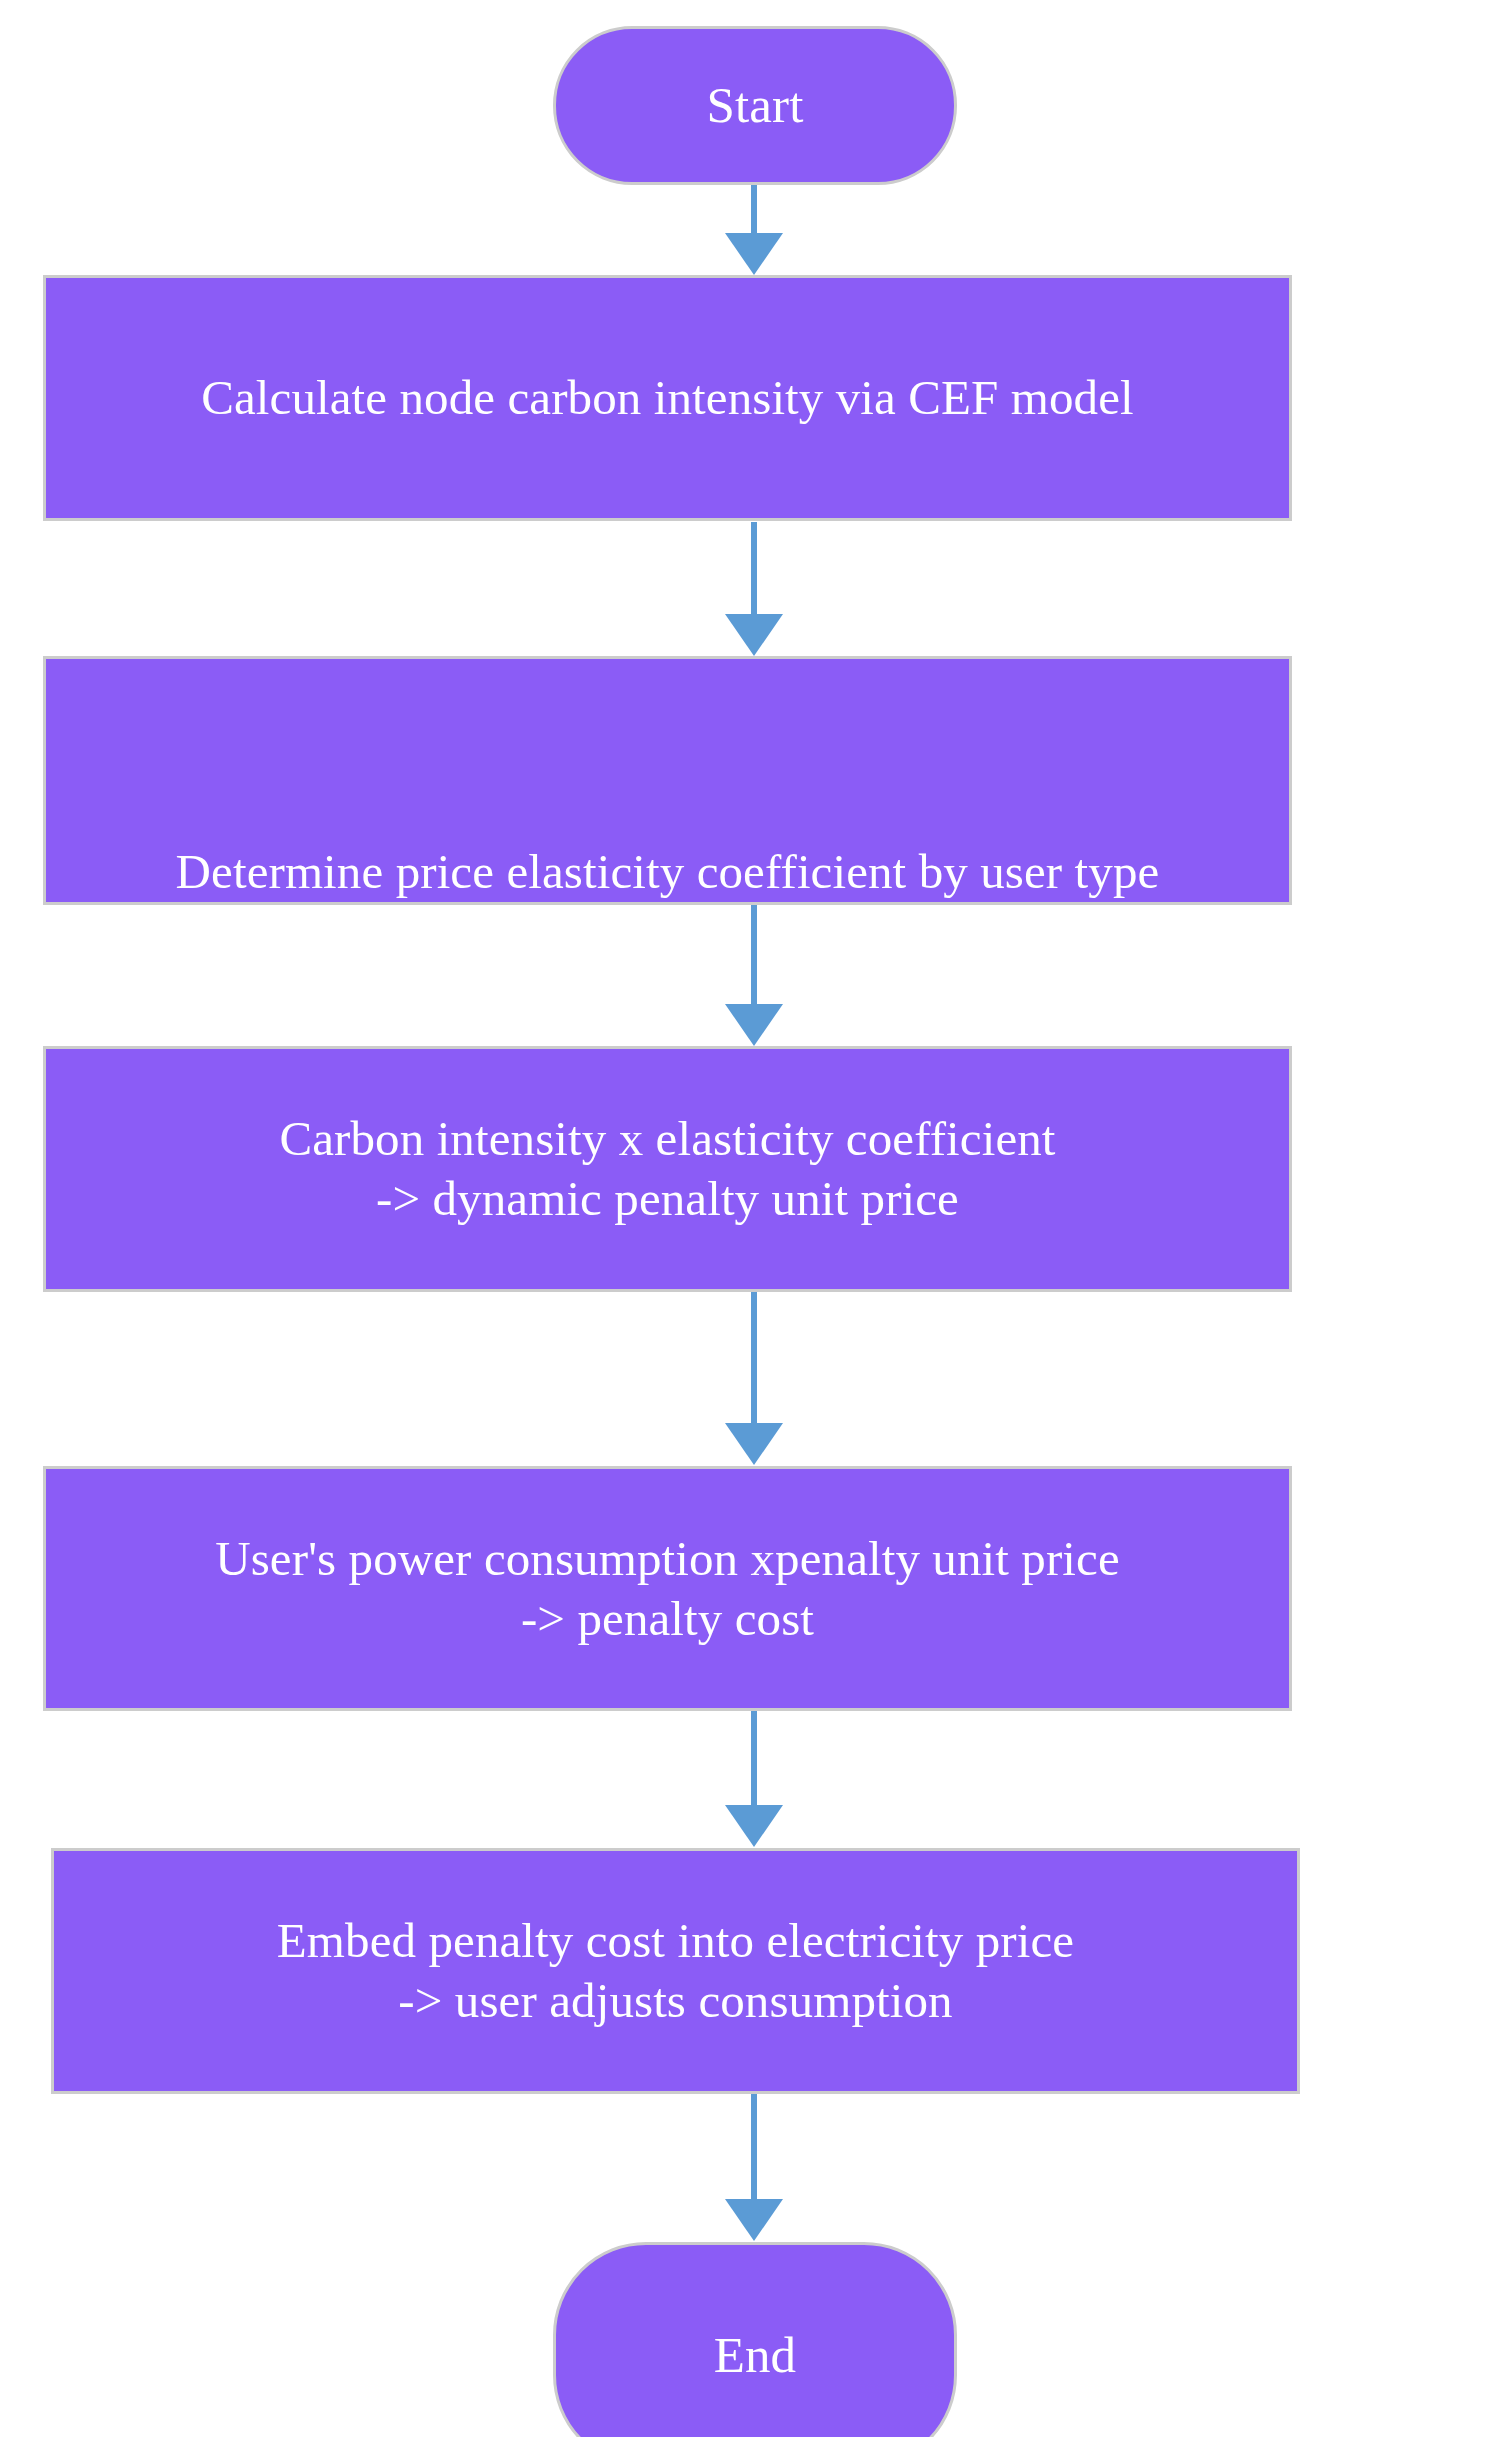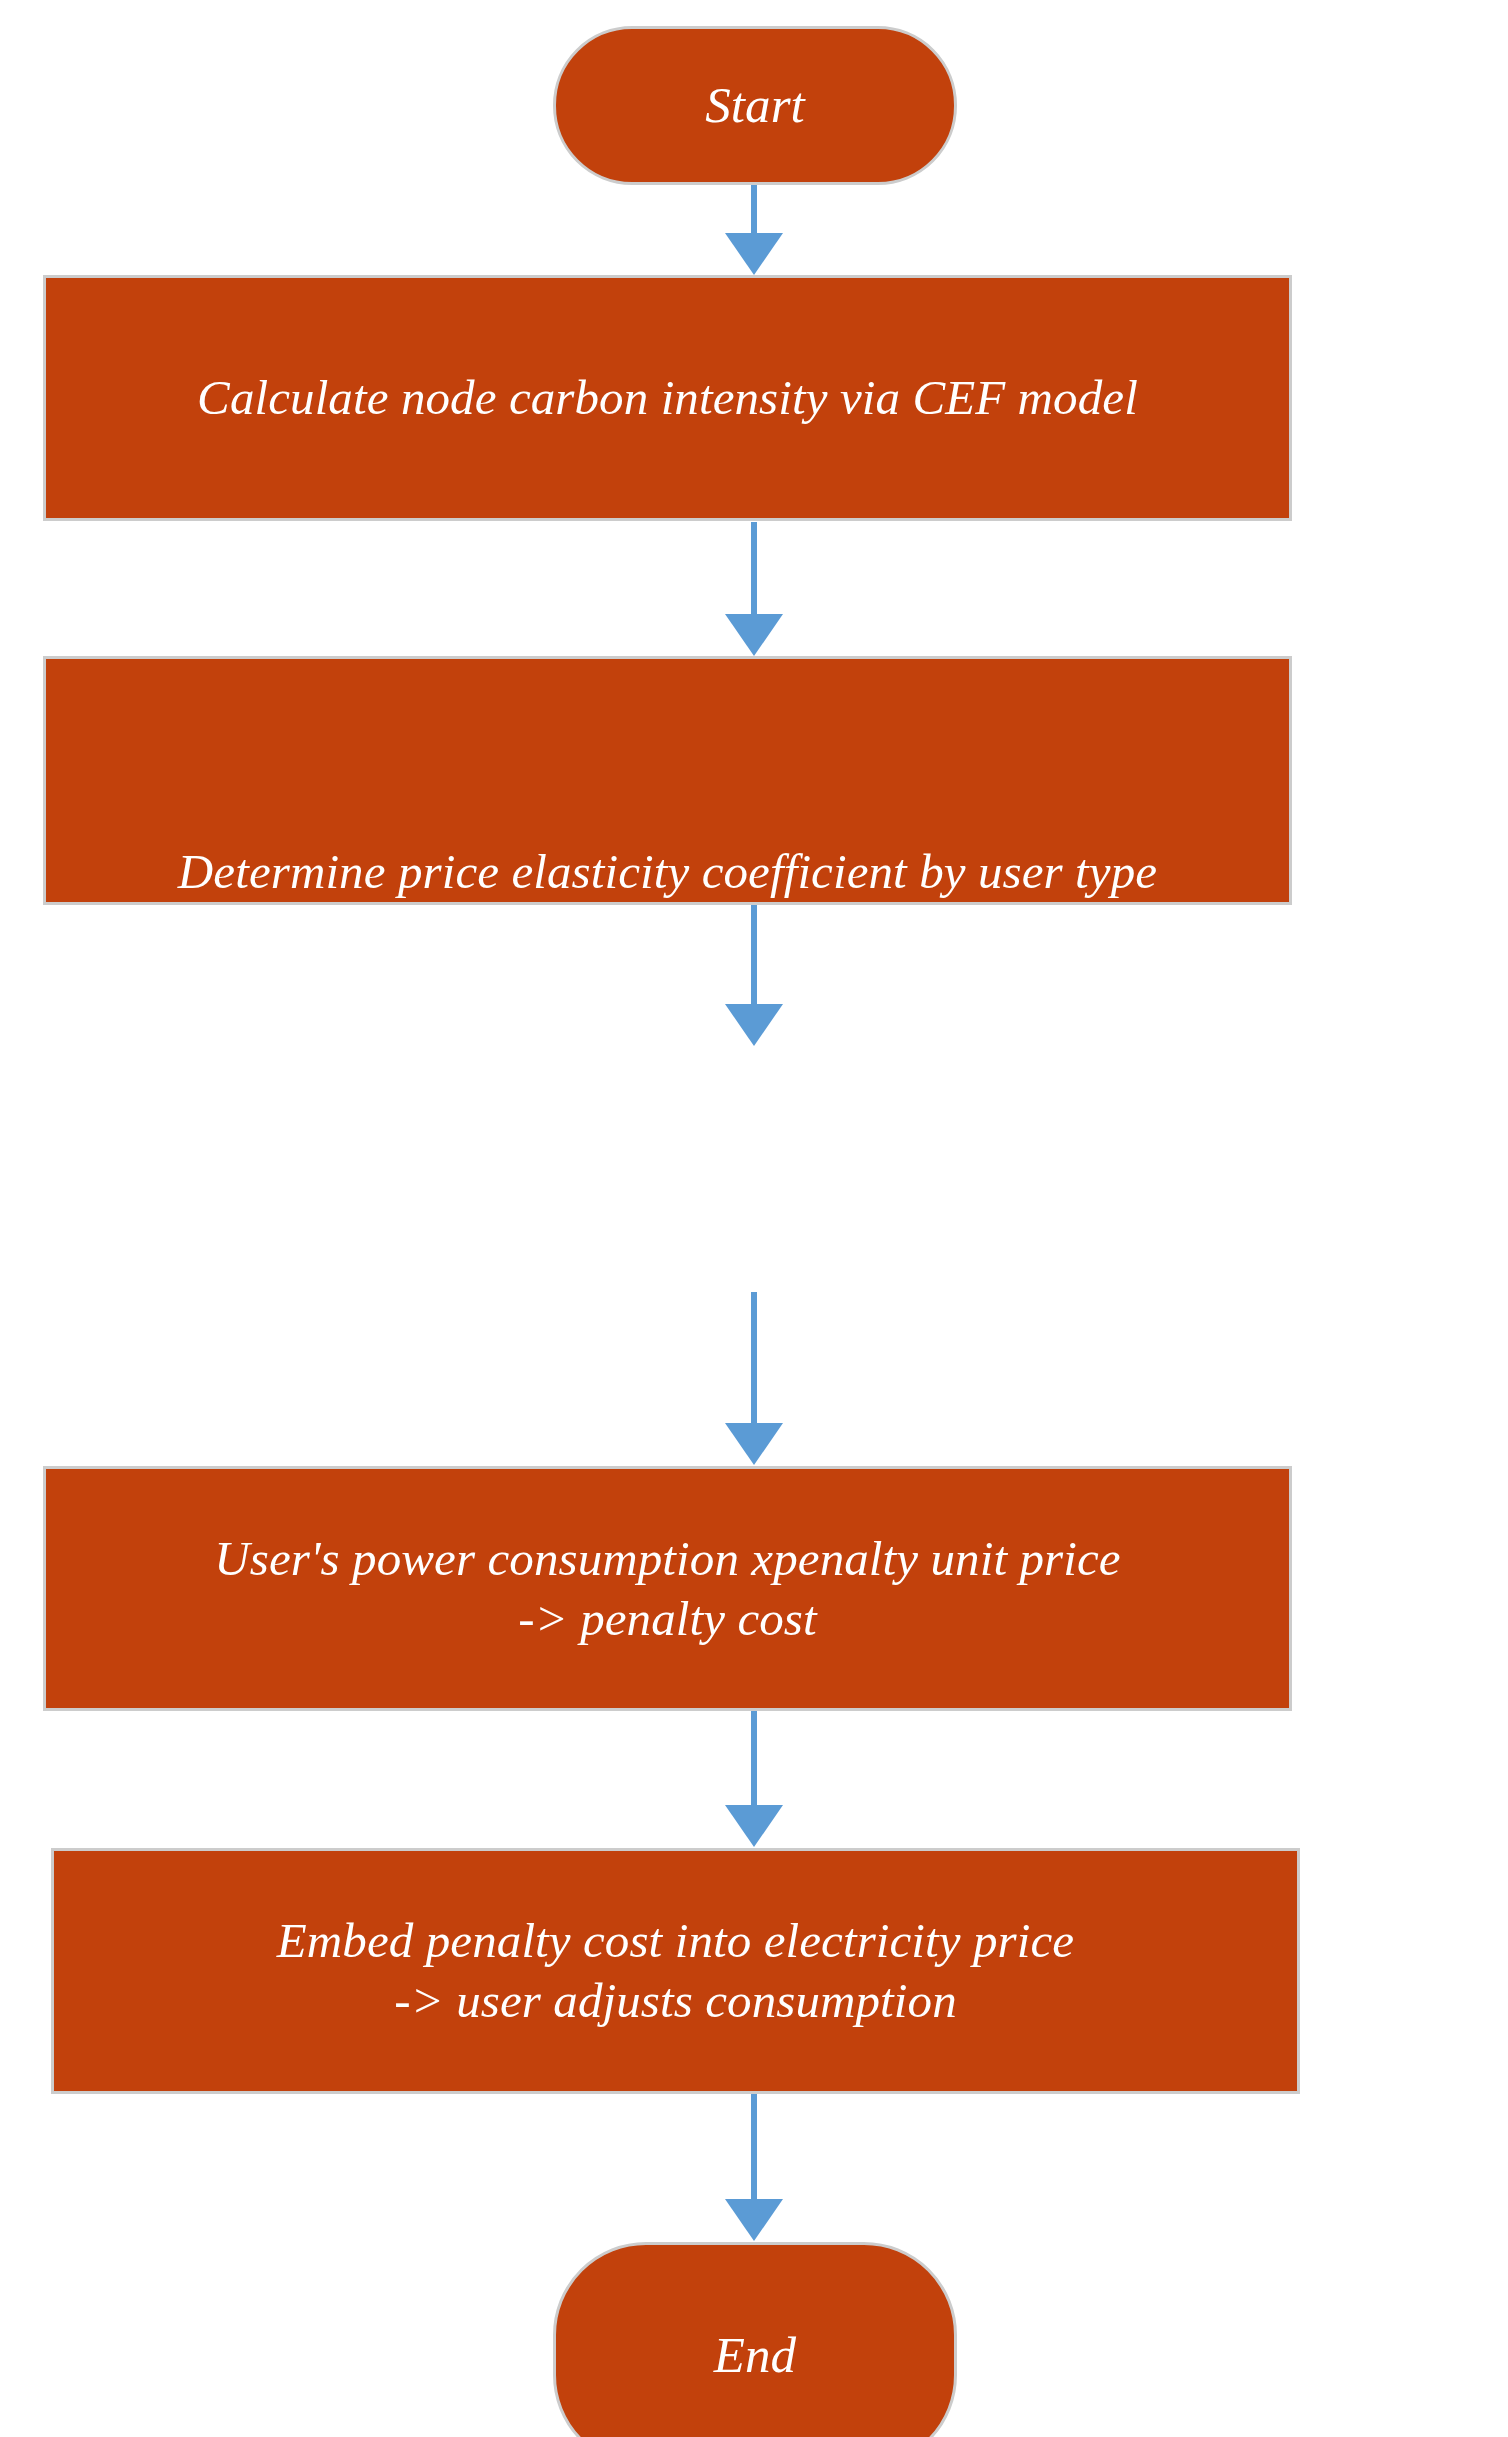--- a/index.html
+++ b/index.html
@@ -20,30 +20,29 @@
     left: 0;
     top: 0;
     width: 1508px;
     height: 2438px;
   }
 
   
   .node {
     position: absolute;
     box-sizing: border-box;
-    background: #c2410c;
+    background: #8b5cf6;
     border: 3.4px solid #cccccc;
     color: #ffffff;
     display: flex;
     align-items: center;
     justify-content: center;
     text-align: center;
     line-height: 1.18;
     letter-spacing: 0.1px;
-    font-style: italic;
   }
 
   .node.terminator {
     border-radius: 79px;
   }
 
   .node-label {
     display: block;
     width: 100%;
     padding: 0 18px;
@@ -153,20 +152,24 @@
 
   <div class="node process" id="node-step-2">
     <span class="node-label">Determine price elasticity coefficient by user type</span>
   </div>
 
   <div class="connector" id="conn-3">
     <div class="stem"></div>
     <div class="head"></div>
   </div>
 
+  <div class="node process" id="node-step-3">
+    <span class="node-label">Carbon intensity x elasticity coefficient
+-&gt; dynamic penalty unit price</span>
+  </div>
 
   <div class="connector" id="conn-4">
     <div class="stem"></div>
     <div class="head"></div>
   </div>
 
   <div class="node process" id="node-step-4">
     <span class="node-label">User's power consumption xpenalty unit price
 -&gt; penalty cost</span>
   </div>

